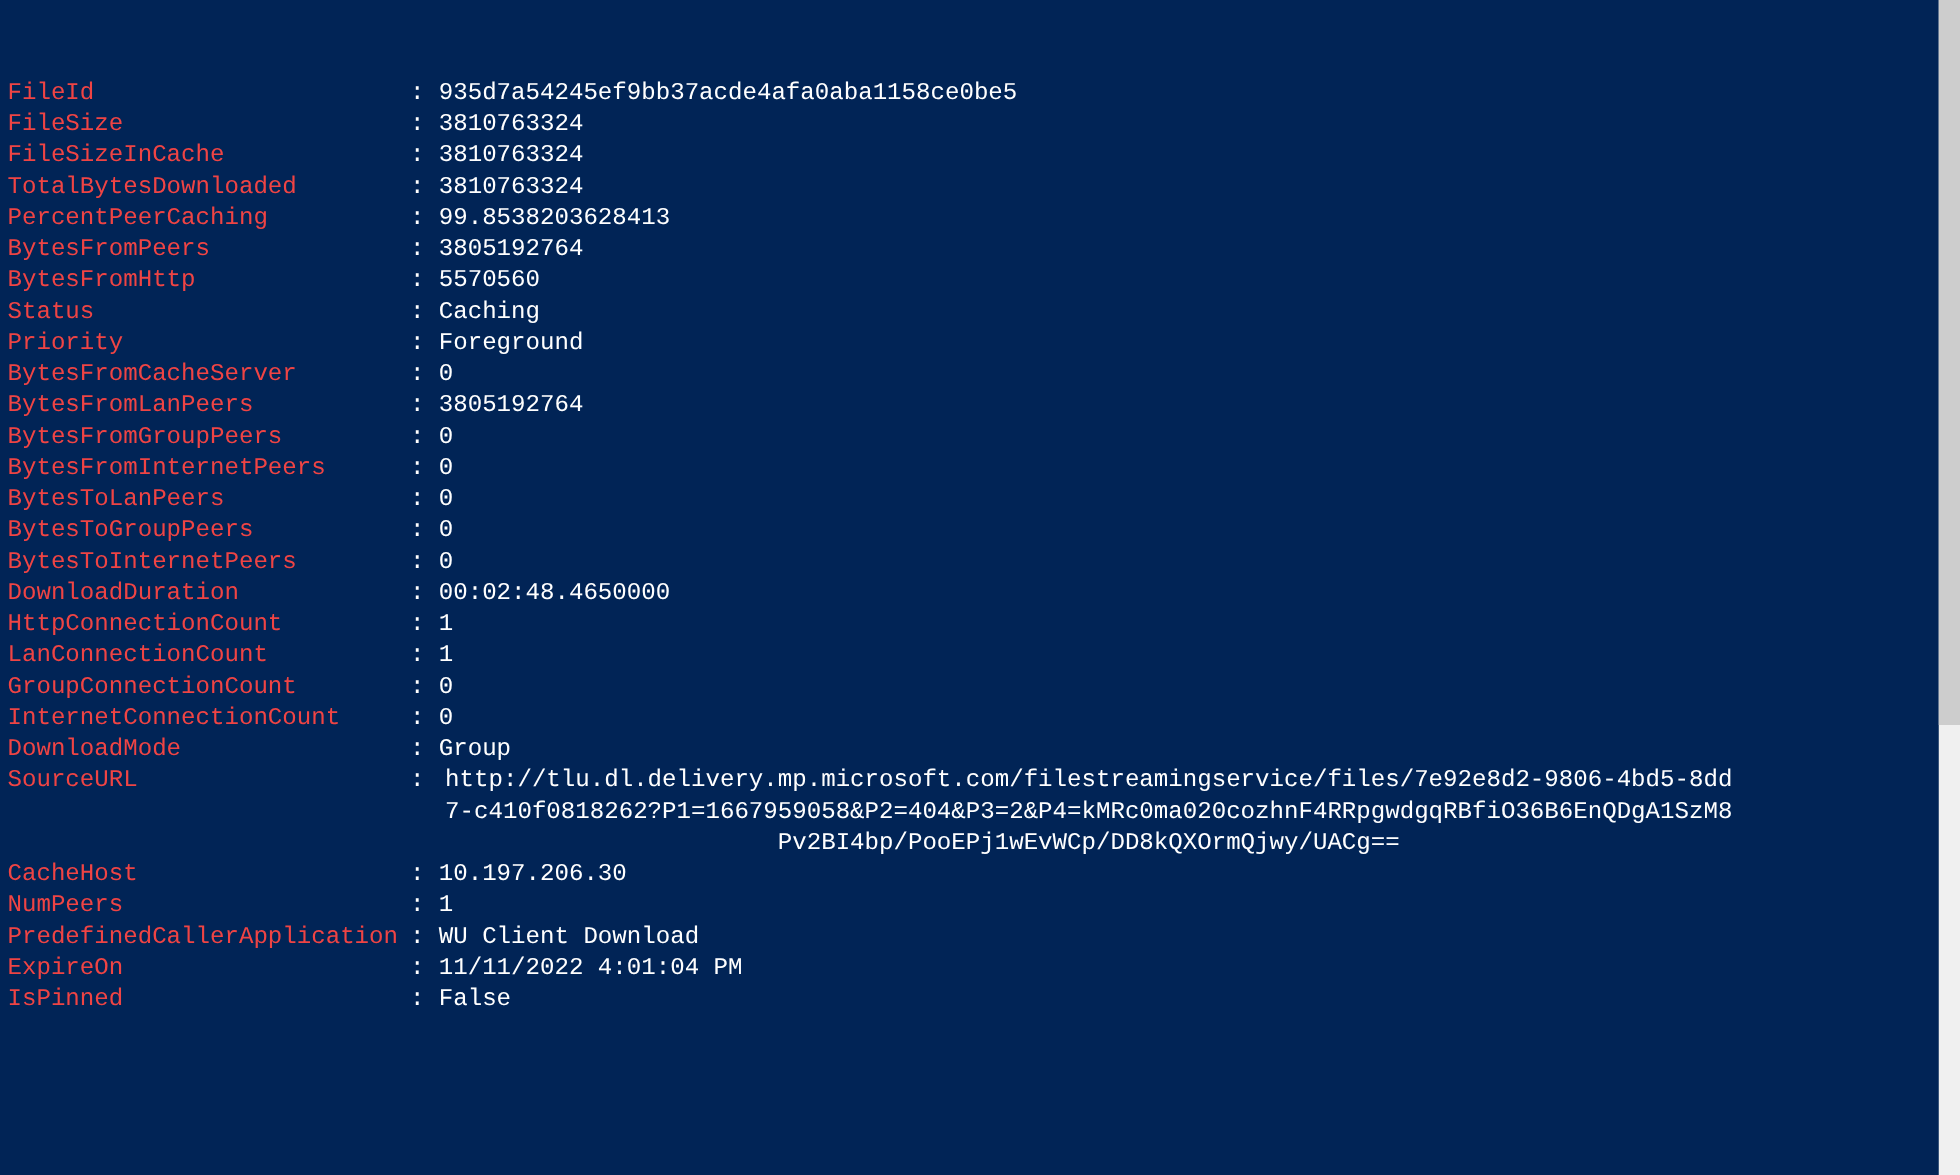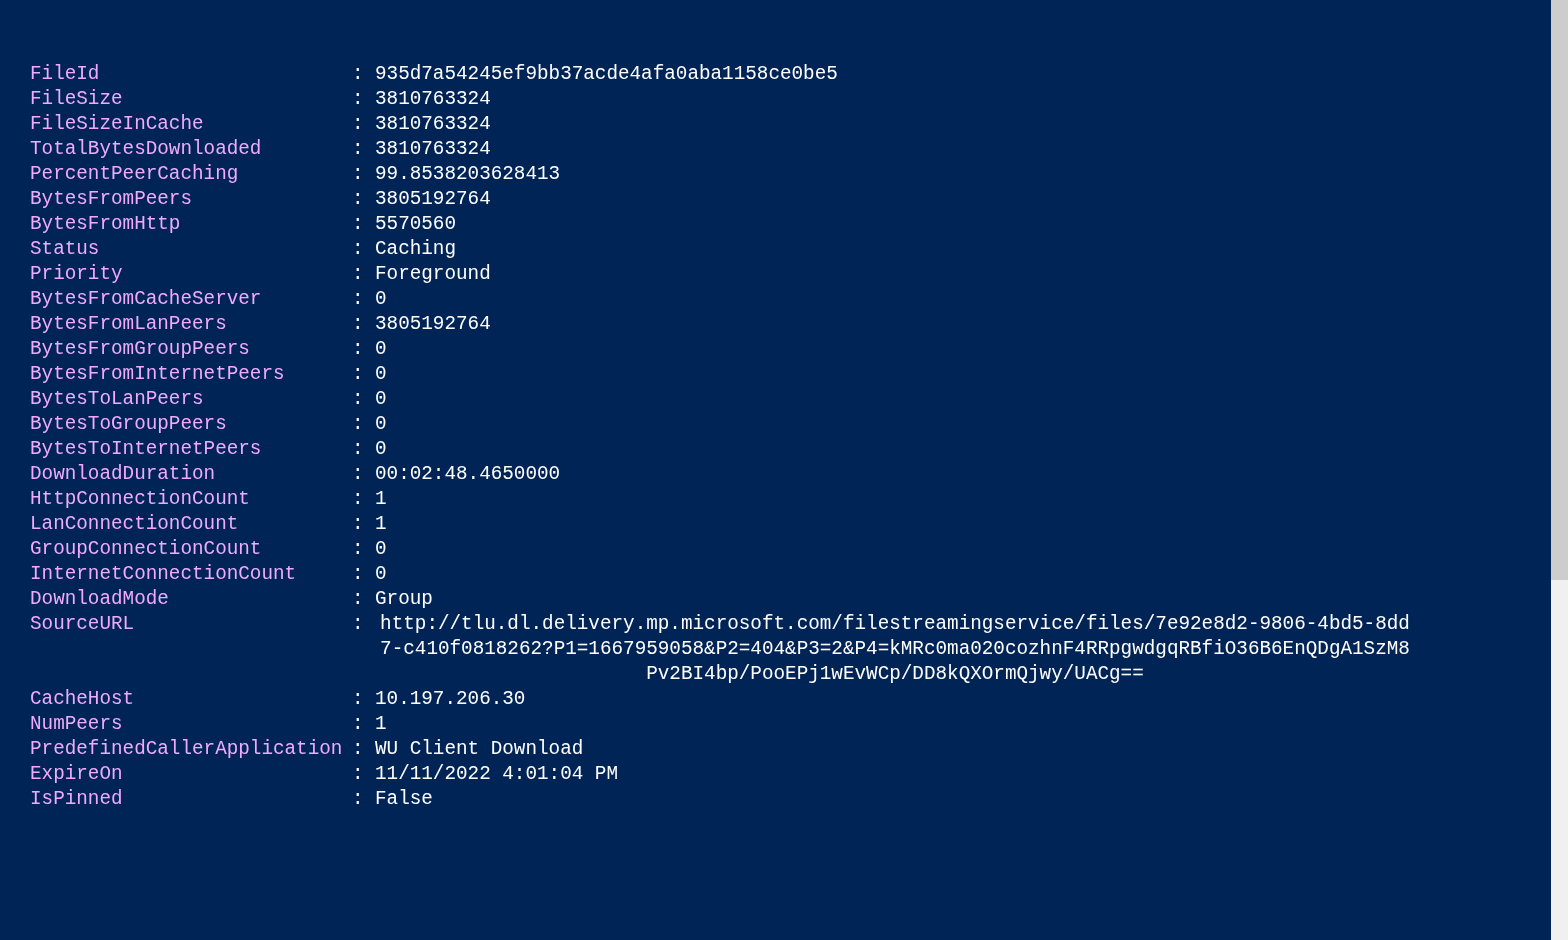--- a/index.html
+++ b/index.html
@@ -31,23 +31,22 @@
     }
     .command {
       color: #ffff00;
     }
     .property-row {
       display: flex;
     }
     .prop-key {
       display: inline-block;
       width: 322px;
-      color: #f0abfc;
+      color: #ef4444;
       flex-shrink: 0;
-      margin-left: 24px;
     }
     .prop-sep {
       display: inline-block;
       width: 23px;
       color: #ffffff;
       flex-shrink: 0;
     }
     .prop-val {
       color: #ffffff;
       display: inline-block;

